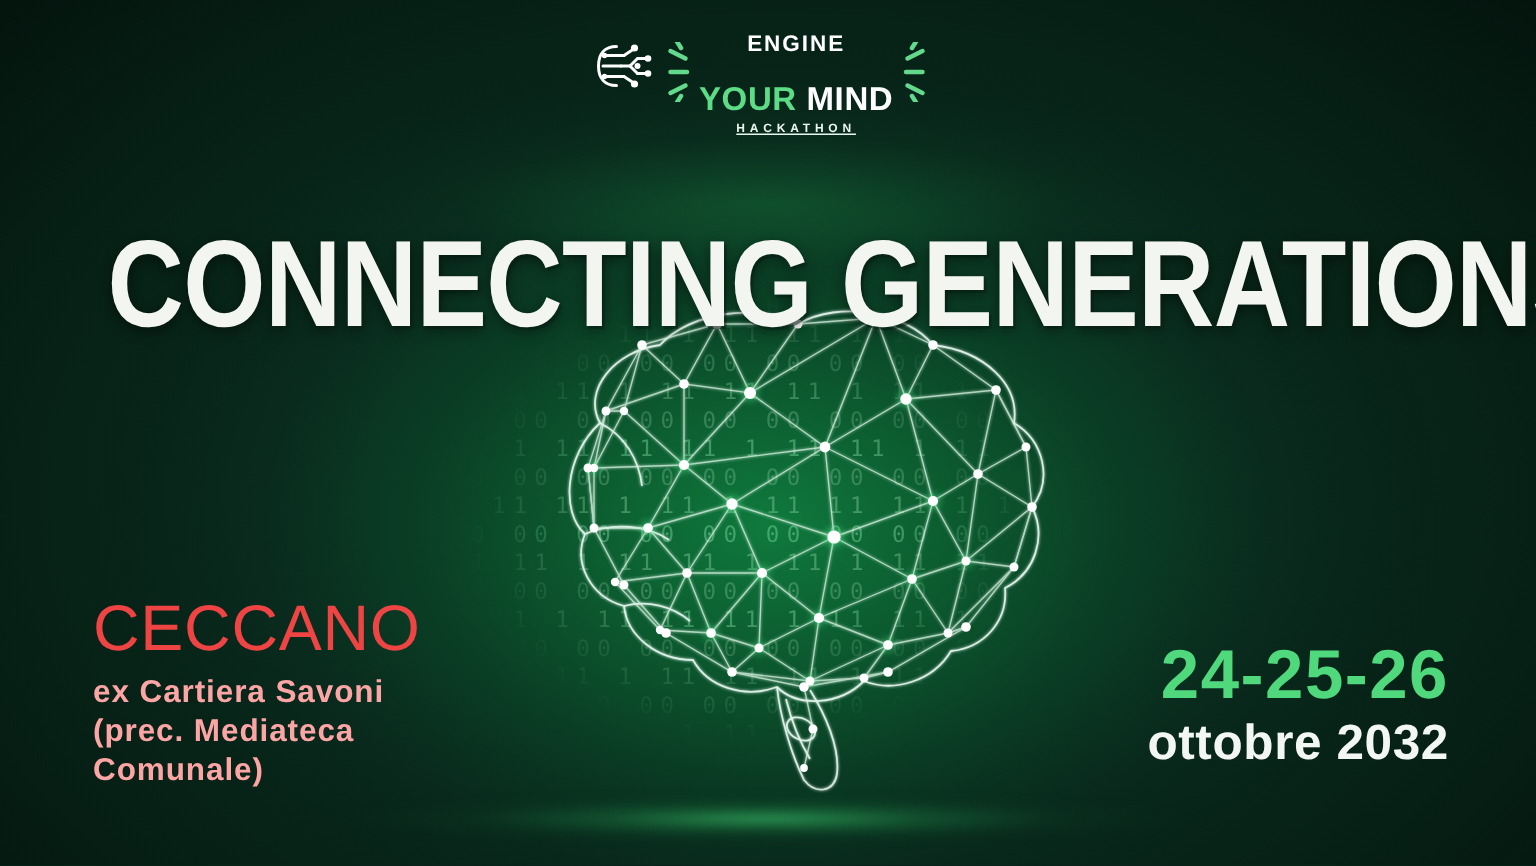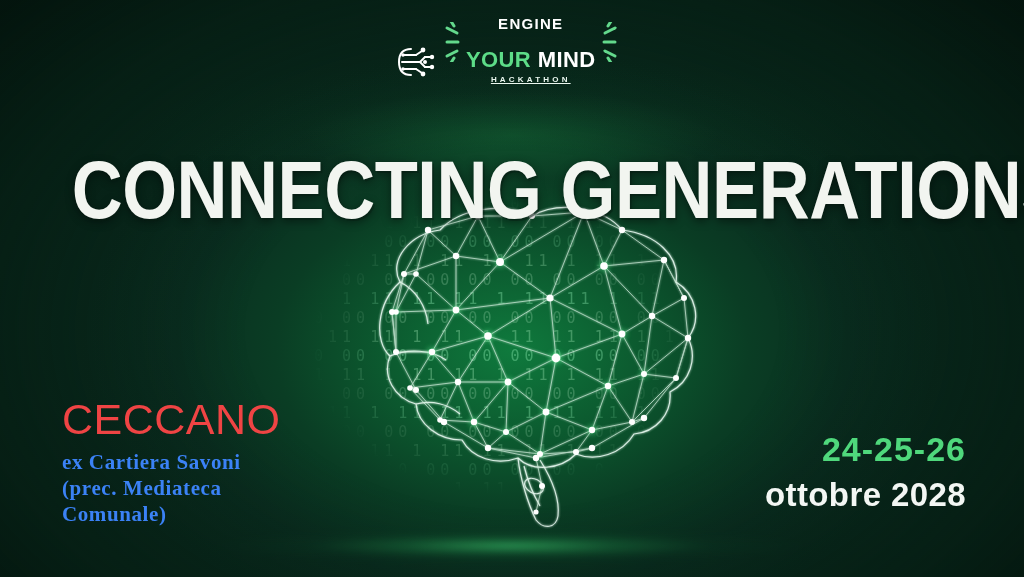--- a/index.html
+++ b/index.html
@@ -88,21 +88,21 @@
   .brain-halo  { fill: #57e08a; opacity: 0.55; }
 
   
   .logo {
     position: absolute;
     left: 394px;
     top: 22px;
     width: 240px;
     height: 62px;
     display: flex;
-    align-items: flex-end;
+    align-items: flex-start;
     gap: 10px;
   }
   .logo-mark { width: 44px; height: 44px; flex: 0 0 auto; }
   .logo-text {
     position: relative;
     display: flex;
     flex-direction: column;
     align-items: center;
     line-height: 1;
     padding: 0 18px;
@@ -166,39 +166,39 @@
   .venue-city {
     font-family: "Liberation Sans", sans-serif;
     font-weight: normal;
     font-size: 43px;
     line-height: 46px;
     letter-spacing: 0.5px;
     color: #ef4444;
   }
   .venue-lines {
     margin-top: 7px;
-    font-family: Liberation Serif, serif;
+    font-family: Liberation Sans, sans-serif;
     font-weight: bold;
     font-size: 21px;
     line-height: 26px;
     letter-spacing: 0.6px;
-    color: #3b82f6;
+    color: #fca5a5;
   }
 
   
   .date {
     position: absolute;
     right: 58px;
     top: 424px;
     text-align: right;
   }
   .date-days {
     font-family: "Liberation Sans", sans-serif;
     font-weight: bold;
-    font-size: 34px;
+    font-size: 46px;
     line-height: 50px;
     letter-spacing: 1px;
     color: #4fd87c;
   }
   .date-month {
     font-family: "Liberation Sans", sans-serif;
     font-weight: bold;
     font-size: 33px;
     line-height: 38px;
     letter-spacing: 0.4px;
@@ -428,16 +428,16 @@
     <div class="venue-city">CECCANO</div>
     <div class="venue-lines">
       <div>ex Cartiera Savoni</div>
       <div>(prec. Mediateca</div>
       <div>Comunale)</div>
     </div>
   </div>
 
   <div class="date">
     <div class="date-days">24-25-26</div>
-    <div class="date-month">ottobre 2028</div>
+    <div class="date-month">ottobre 2032</div>
   </div>
 
 </div>
 
 </body></html>

